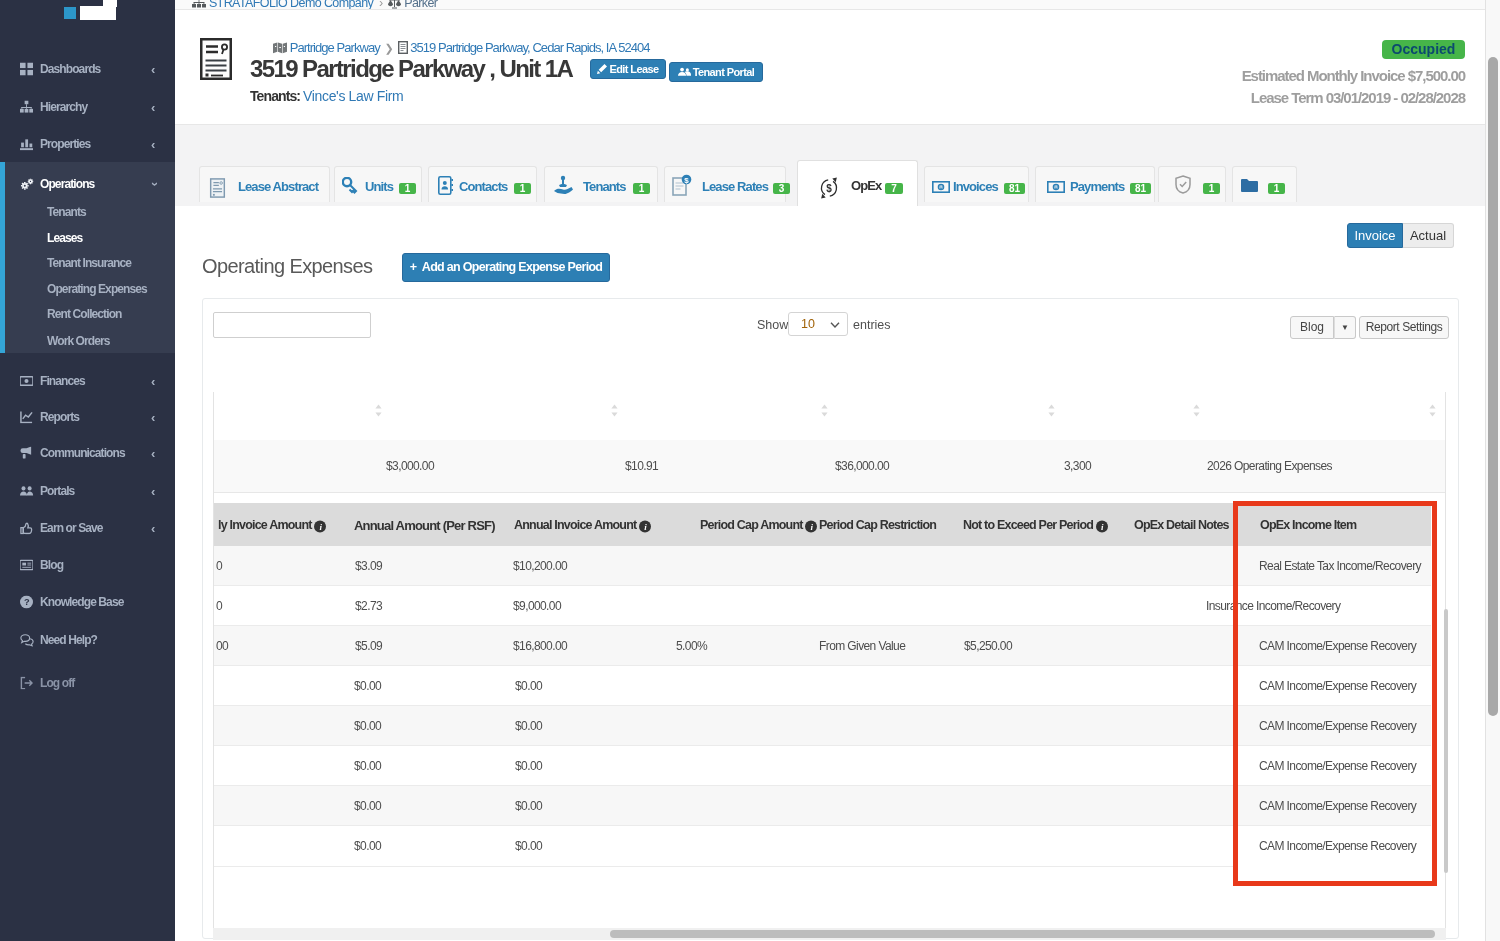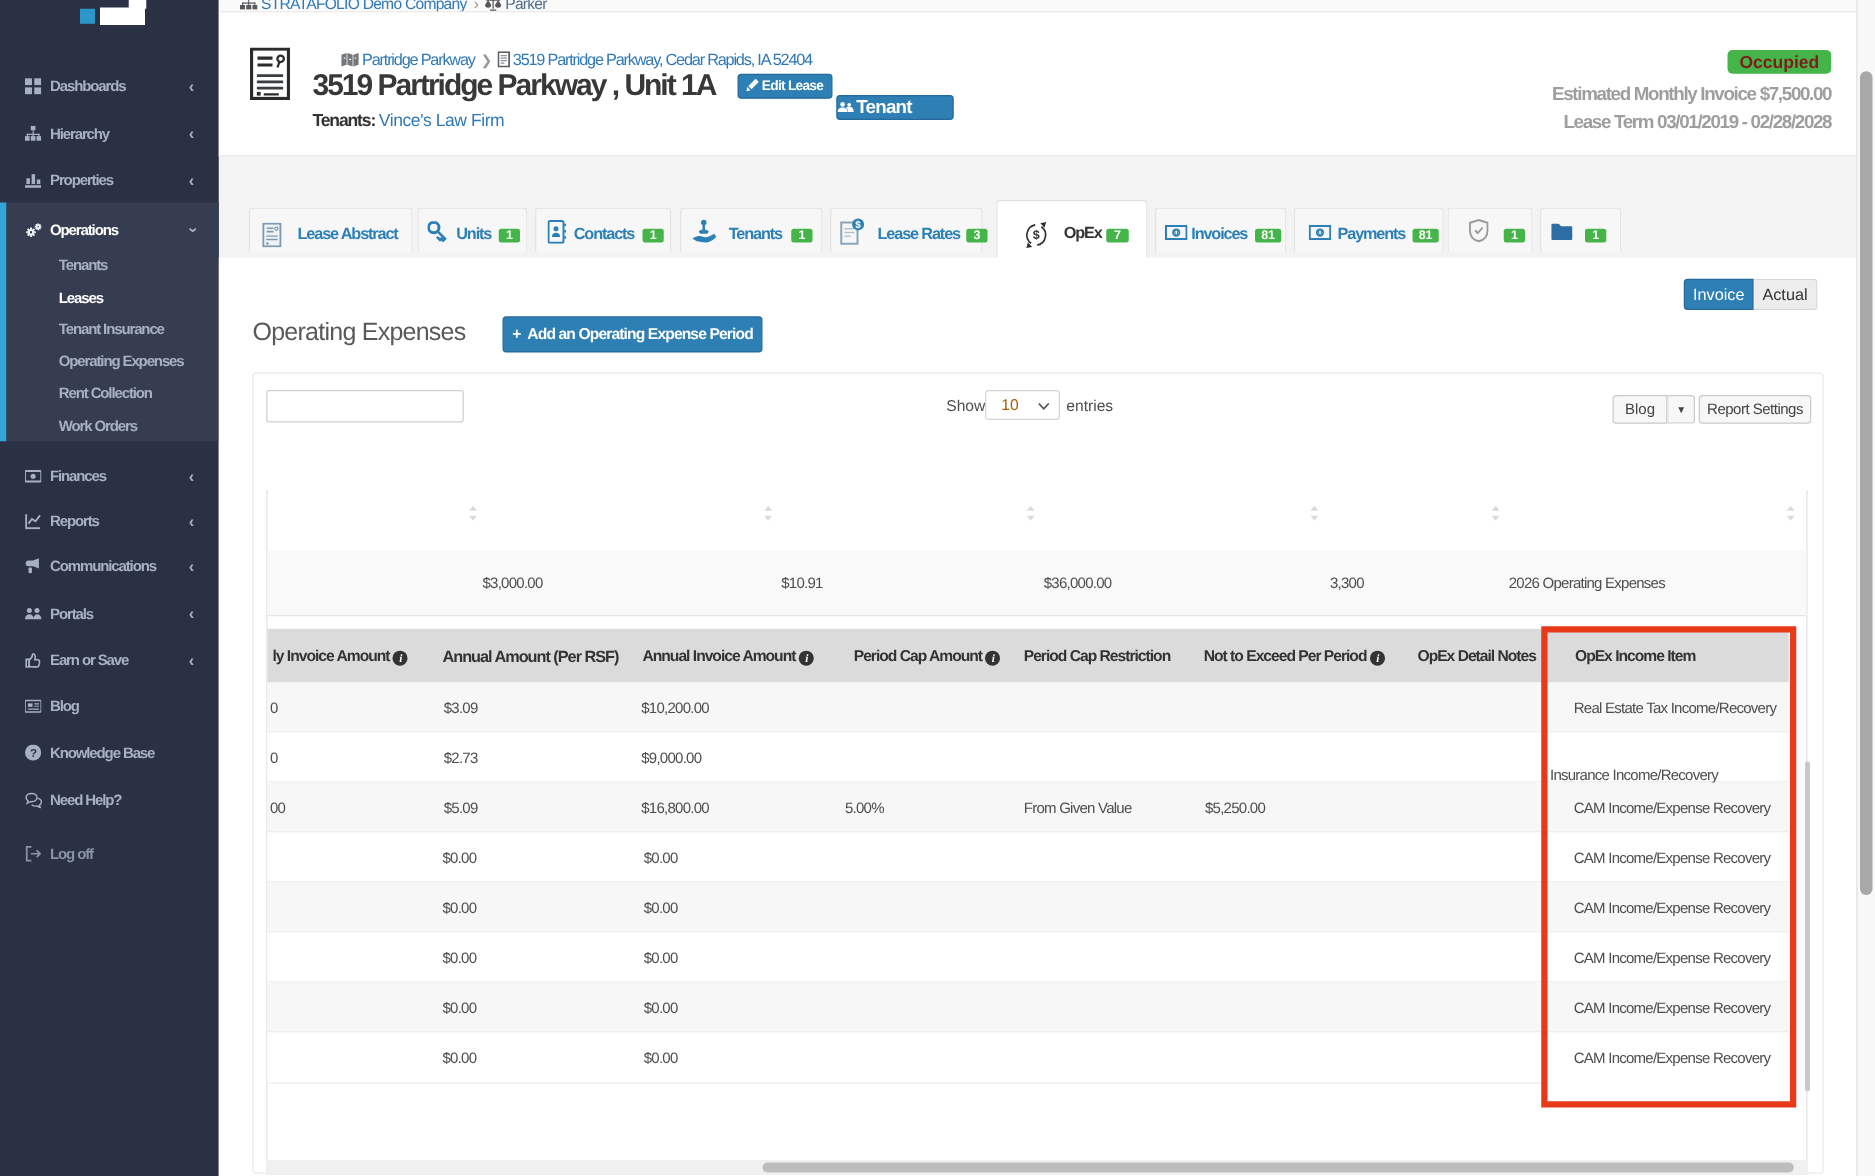--- a/index.html
+++ b/index.html
@@ -220,30 +220,30 @@
         <rect x="0.7" y="0.7" width="8.6" height="11.6" fill="#fff" stroke="#5b5f62" stroke-width="1.4"></rect>
         <path d="M2.5 3.5h5M2.5 5.5h5M2.5 7.5h5M2.5 9.5h3" stroke="#8a8f94" stroke-width="1"></path>
       </svg> <span class="blue">3519 Partridge Parkway, Cedar Rapids, IA 52404</span>
   </div>
 
   <div class="abs" style="left:75px;top:45px;font-size:24px;font-weight:bold;color:#383838;white-space:nowrap;letter-spacing:-1.6px;">3519 Partridge Parkway , Unit 1A</div>
 
   <div class="abs btn-blue" style="left:415px;top:49px;width:76px;height:20px;font-size:11px;line-height:18px;text-align:center;letter-spacing:-0.6px;"><svg width="10" height="10" viewBox="0 0 12 12" style="vertical-align:-1px;margin-right:2px;" fill="#fff">
         <path d="M0 12l1-4 3 3zM2 7l7-7 3 3-7 7z"></path>
       </svg>Edit Lease</div>
-  <div class="abs btn-blue" style="left:494px;top:66px;width:94px;height:20px;font-size:15px;line-height:18px;letter-spacing:-0.6px;"><svg width="13" height="10" viewBox="0 0 16 12" style="vertical-align:-1px;margin-right:2px;" fill="#fff">
+  <div class="abs btn-blue" style="left:494px;top:52px;width:94px;height:20px;font-size:11px;line-height:18px;text-align:center;letter-spacing:-0.6px;"><svg width="13" height="10" viewBox="0 0 16 12" style="vertical-align:-1px;margin-right:2px;" fill="#fff">
         <circle cx="5" cy="3" r="2.3"></circle>
         <circle cx="11.5" cy="3.4" r="1.9"></circle>
         <path d="M0 10.5c0-3 2.2-4.6 5-4.6s5 1.6 5 4.6z"></path>
         <path d="M10.5 10.5c-.1-2-1-3.6-2.4-4.5.9-.5 2-.8 3.4-.8 2.6 0 4.5 1.5 4.5 4.2v1.1z"></path>
       </svg>Tenant Portal</div>
 
   <div class="abs" style="left:75px;top:78px;font-size:14px;color:#333;font-weight:bold;letter-spacing:-0.9px;">Tenants: <span class="blue" style="font-weight:normal;letter-spacing:-0.35px;">Vince's Law Firm</span></div>
 
-  <div class="abs" style="left:1207px;top:30px;width:83px;height:19px;background:#46b549;border-radius:4px;color:#7f1d1d;font-size:14px;font-weight:bold;text-align:center;line-height:19px;">Occupied</div>
+  <div class="abs" style="left:1207px;top:30px;width:83px;height:19px;background:#46b549;border-radius:4px;color:#0c4a6e;font-size:14px;font-weight:bold;text-align:center;line-height:19px;">Occupied</div>
   <div class="abs" style="right:20px;top:57px;font-size:15px;font-weight:bold;color:#9e9e9e;letter-spacing:-1.05px;">Estimated Monthly Invoice $7,500.00</div>
   <div class="abs" style="right:20px;top:79px;font-size:15px;font-weight:bold;color:#9e9e9e;letter-spacing:-1.05px;">Lease Term 03/01/2019 - 02/28/2028</div>
 </div>
 
 <div class="tab" style="left:199px;width:131px;">
   <span class="abs" style="left:9px;top:11px;"><svg width="17" height="20" viewBox="0 0 17 22" fill="none" stroke="#7f9ab0">
         <rect x="1" y="1" width="15" height="20" stroke-width="1.6" fill="#eef2f5"></rect>
         <path d="M4 5h6M4 8h6" stroke-width="1.4"></path>
         <path d="M3.5 12h10M3.5 15h10" stroke-width="1.2"></path>
         <circle cx="12.5" cy="5.5" r="1.4" stroke-width="1"></circle>
@@ -365,38 +365,38 @@
       <span class="cell" style="left:411px;top:50%;">$10.91</span>
       <span class="cell" style="left:621px;top:50%;">$36,000.00</span>
       <span class="cell" style="left:850px;top:50%;">3,300</span>
       <span class="cell" style="left:993px;top:50%;">2026 Operating Expenses</span>
     </div>
 
     <div class="abs" style="left:11px;top:204px;width:1217px;height:43px;background:#dbdbdb;overflow:hidden;">
       <span class="hd1" style="left:4px;top:50%;font-size:12.5px;">ly Invoice Amount <span class="info">i</span></span>
       <span class="hd1" style="left:140px;top:50%;font-size:13px;">Annual Amount (Per RSF)</span>
       <span class="hd1" style="left:300px;top:50%;font-size:12.5px;">Annual Invoice Amount <span class="info">i</span></span>
-      <span class="hd1" style="left:453px;top:50%;font-size:12.5px;padding-left:16px;">Period Cap Amount <span class="info">i</span></span>
+      <span class="hd1" style="left:470px;top:50%;font-size:12.5px;padding-left:16px;">Period Cap Amount <span class="info">i</span></span>
       <span class="hd1" style="left:605px;top:50%;font-size:12.5px;">Period Cap Restriction</span>
       <span class="hd1" style="left:749px;top:50%;font-size:12.5px;">Not to Exceed Per Period <span class="info">i</span></span>
       <span class="hd1" style="left:920px;top:50%;font-size:12.5px;">OpEx Detail Notes</span>
       <span class="hd1" style="left:1046px;top:50%;font-size:12.5px;">OpEx Income Item</span>
     </div>
 
     <div class="abs" style="left:11px;top:247px;width:1217px;height:40px;background:#f7f7f7;border-bottom:1px solid #ebebeb;">
       <span class="cell" style="left:2px;top:50%;">0</span>
       <span class="cell" style="left:141px;top:50%;">$3.09</span>
       <span class="cell" style="left:299px;top:50%;">$10,200.00</span>
       <span class="cell" style="left:1045px;top:50%;">Real Estate Tax Income/Recovery</span>
     </div>
     <div class="abs" style="left:11px;top:287px;width:1217px;height:40px;background:#fff;border-bottom:1px solid #ebebeb;">
       <span class="cell" style="left:2px;top:50%;">0</span>
       <span class="cell" style="left:141px;top:50%;">$2.73</span>
       <span class="cell" style="left:299px;top:50%;">$9,000.00</span>
-      <span class="cell" style="left:1026px;top:50%;margin-top:14px;">Insurance Income/Recovery</span>
+      <span class="cell" style="left:992px;top:50%;">Insurance Income/Recovery</span>
     </div>
     <div class="abs" style="left:11px;top:327px;width:1217px;height:40px;background:#f7f7f7;border-bottom:1px solid #ebebeb;">
       <span class="cell" style="left:2px;top:50%;">00</span>
       <span class="cell" style="left:141px;top:50%;">$5.09</span>
       <span class="cell" style="left:299px;top:50%;">$16,800.00</span>
       <span class="cell" style="left:462px;top:50%;">5.00%</span>
       <span class="cell" style="left:605px;top:50%;">From Given Value</span>
       <span class="cell" style="left:750px;top:50%;">$5,250.00</span>
       <span class="cell" style="left:1045px;top:50%;">CAM Income/Expense Recovery</span>
     </div>

